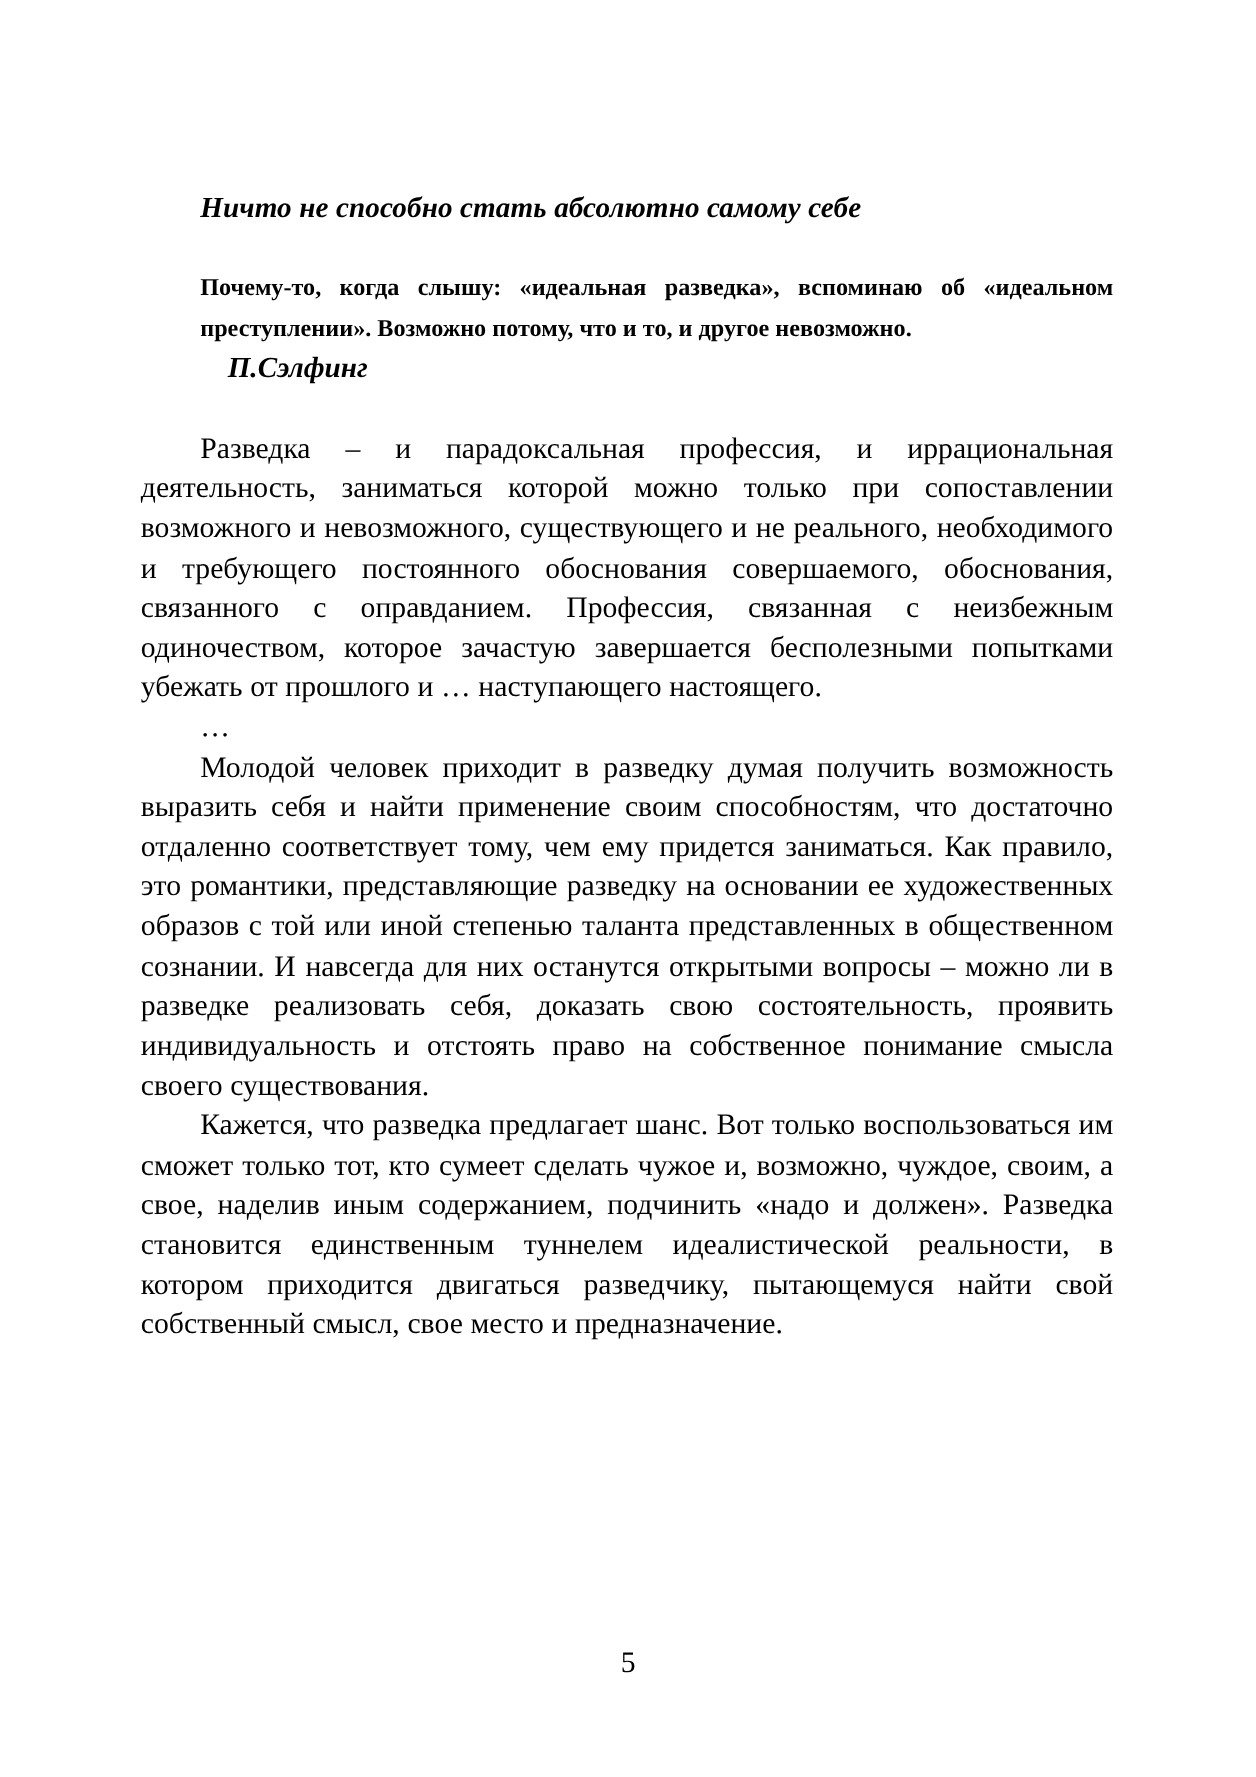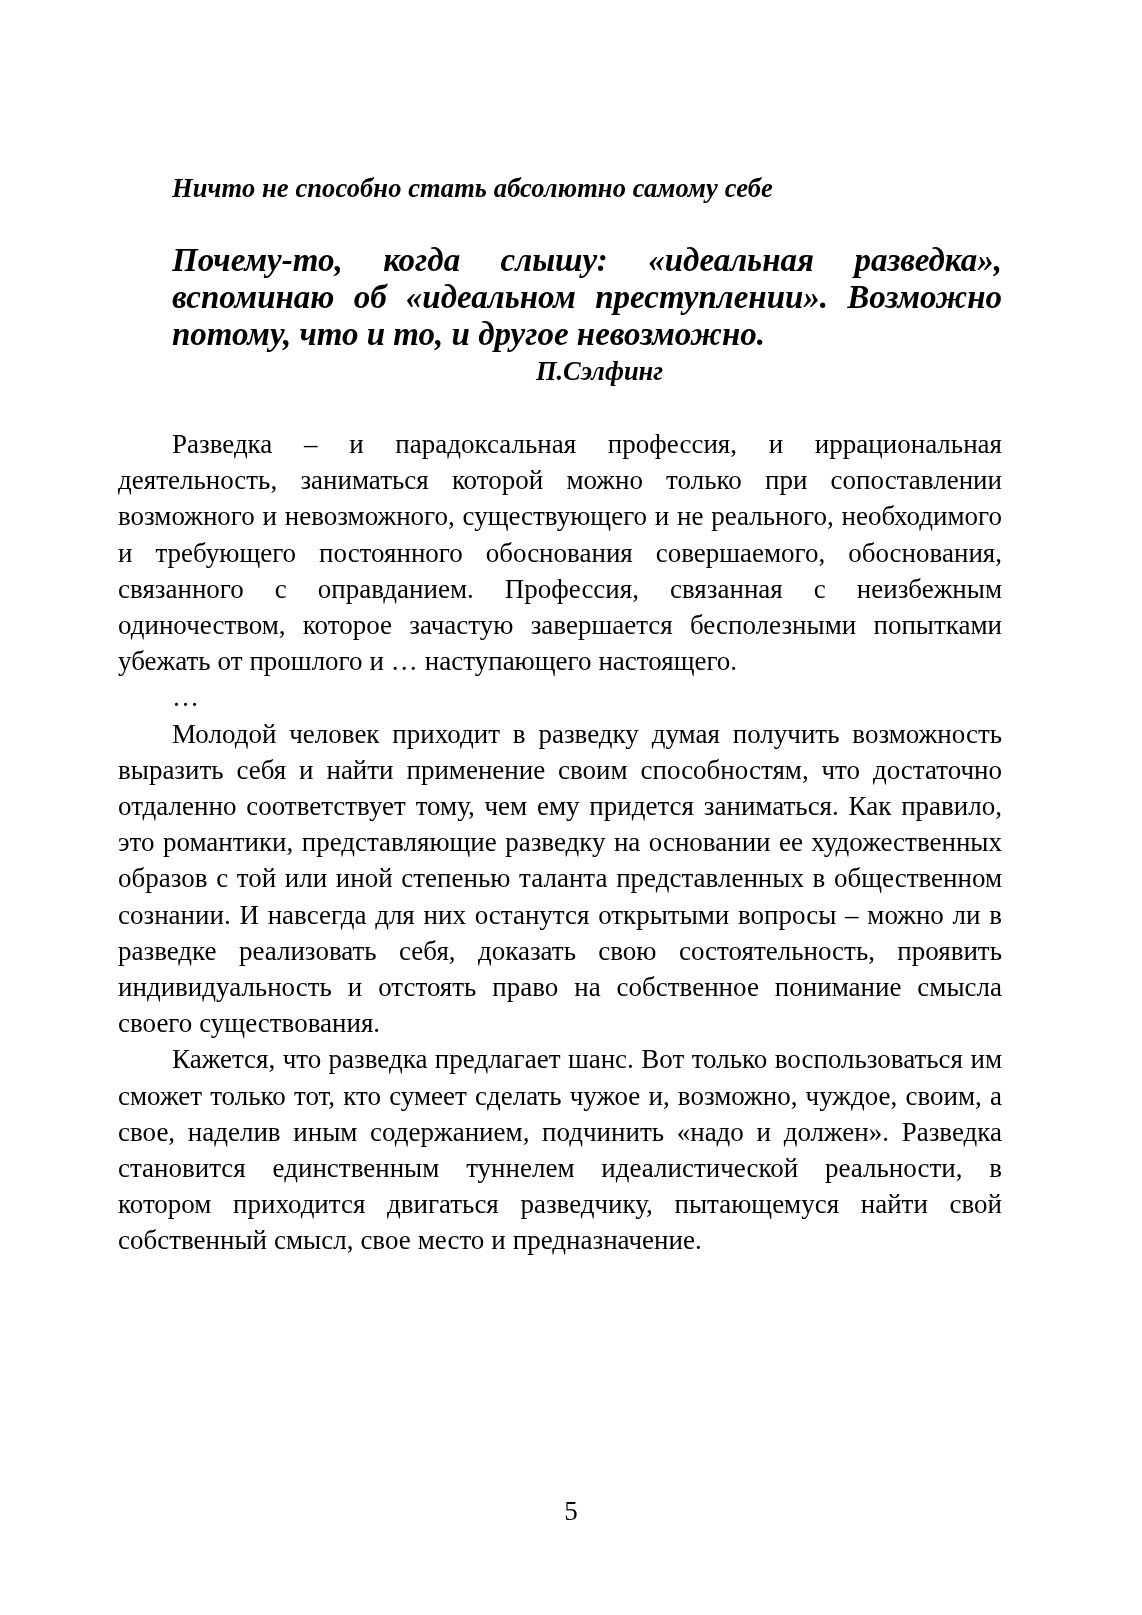--- a/index.html
+++ b/index.html
@@ -14,21 +14,21 @@
     height: 1615px;
     background: #ffffff;
     margin: 0 auto;
     overflow: hidden;
     font-family: "Liberation Serif", "DejaVu Serif", serif;
     color: #000000;
     -webkit-font-smoothing: antialiased;
   }
   .content {
     position: absolute;
-    left: 118px;
+    left: 128px;
     top: 170px;
     width: 884px;
   }
 
   
   .epigraph-block {
     margin-left: 54px;
     width: 830px;
   }
   .epi-title {
@@ -37,33 +37,32 @@
     font-size: 26.5px;
     line-height: 36px;
     letter-spacing: 0.1px;
     white-space: nowrap;
   }
   .epi-gap {
     height: 36px;
   }
   .epi-quote {
     font-weight: bold;
-    font-style: italic;
-    font-size: 33px;
+    font-size: 22px;
     line-height: 37px;
     text-align: justify;
     text-justify: inter-word;
     hyphens: none;
   }
   .epi-author {
     font-weight: bold;
     font-style: italic;
     font-size: 26.5px;
     line-height: 37px;
-    text-align: center;
+    text-align: left;
     margin-left: 25px;
   }
 
   
   .body-text {
     margin-top: 36px;
   }
   p.para {
     margin: 0;
     font-size: 27px;

